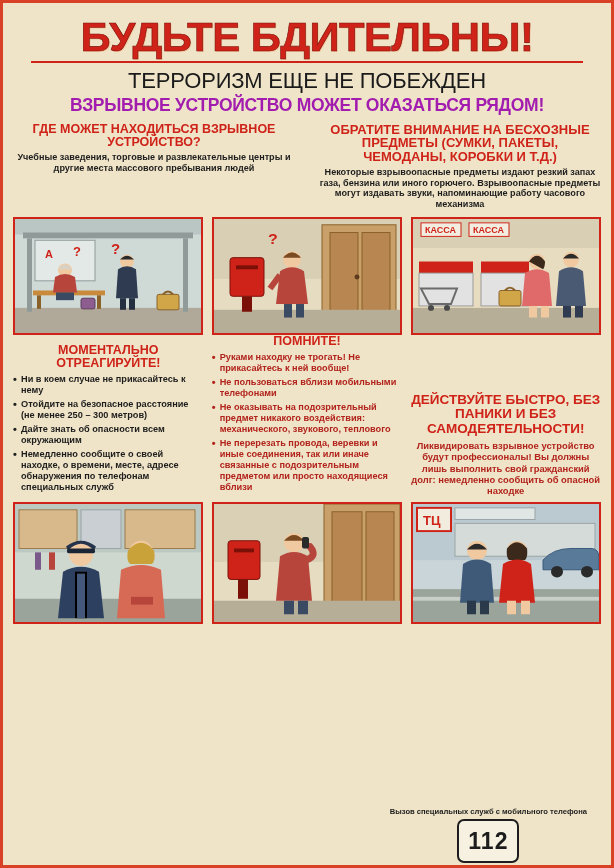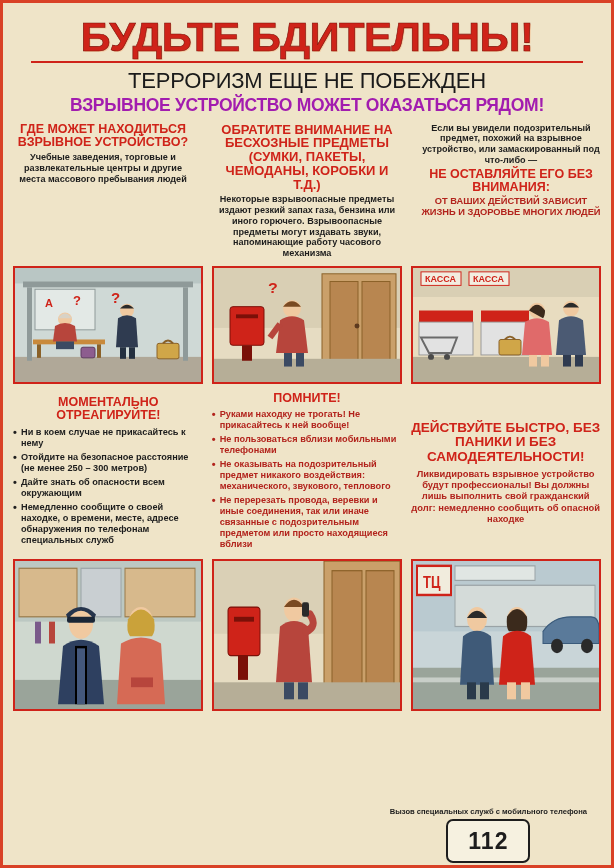--- a/index.html
+++ b/index.html
@@ -96,27 +96,26 @@
   }
   .pic {
     flex: 1 1 0;
     height: 118px;
     border: 2.5px solid #cf2319;
     background: #cfd8d8;
     position: relative;
     overflow: hidden;
   }
   .pic-row.two { margin-top: 6px; }
-  .pic.tall { height: 152px; text-align: center; }
+  .pic.tall { height: 122px; text-align: center; }
   
   .band {
     display: flex;
     gap: 8px;
-    margin-top: 8px;
-    align-items: center;
+    align-items: flex-end;
   }
   .list {
     font-size: 9.2px;
     color: #1d1d1d;
     font-weight: bold;
     line-height: 1.2;
     margin: 4px 0 0 0;
     padding: 0;
     list-style: none;
   }
@@ -144,21 +143,21 @@
   }
   .caption {
     text-align: left;
     font-size: 7.6px;
     font-weight: bold;
     color: #1d1d1d;
     line-height: 1.15;
     margin-top: 12px;
   }
   .phone-box {
-    width: 84px;
+    width: 62px;
     height: 44px;
     margin: 2px auto 0 auto;
     border: 2px solid #1d1d1d;
     border-radius: 7px;
     background: #f6f1e0;
     display: flex;
     align-items: center;
     justify-content: center;
     font-size: 23px;
     font-weight: bold;
@@ -179,25 +178,20 @@
   <div class="title-sub2">ВЗРЫВНОЕ УСТРОЙСТВО МОЖЕТ ОКАЗАТЬСЯ РЯДОМ!</div>
 
   <div class="cols">
     <div class="col col-1">
       <div class="hdr-red s1">ГДЕ МОЖЕТ НАХОДИТЬСЯ ВЗРЫВНОЕ УСТРОЙСТВО?</div>
       <div class="body-dark" style="margin-top:3px;">Учебные заведения, торговые и развлекательные центры и другие места массового пребывания людей</div>
     </div>
     <div class="col col-2">
       <div class="hdr-red s2">ОБРАТИТЕ ВНИМАНИЕ НА БЕСХОЗНЫЕ ПРЕДМЕТЫ (СУМКИ, ПАКЕТЫ, ЧЕМОДАНЫ, КОРОБКИ И Т.Д.)</div>
       <div class="body-dark" style="margin-top:3px;">Некоторые взрывоопасные предметы издают резкий запах газа, бензина или иного горючего. Взрывоопасные предметы могут издавать звуки, напоминающие работу часового механизма</div>
-    </div>
-    <div class="col col-3">
-      <div class="body-dark">Если вы увидели подозрительный предмет, похожий на взрывное устройство, или замаскированный под что-либо —</div>
-      <div class="hdr-red s1" style="margin-top:2px;">НЕ ОСТАВЛЯЙТЕ ЕГО БЕЗ ВНИМАНИЯ:</div>
-      <div class="body-red" style="margin-top:2px;">ОТ ВАШИХ ДЕЙСТВИЙ ЗАВИСИТ ЖИЗНЬ И ЗДОРОВЬЕ МНОГИХ ЛЮДЕЙ</div>
     </div>
   </div>
 
   <div class="pic-row">
 
     <div class="pic">
       <svg width="100%" height="100%" viewBox="0 0 186 118" preserveAspectRatio="none">
         <rect x="0" y="0" width="186" height="118" fill="#cfd9d6"></rect>
         <rect x="0" y="0" width="186" height="16" fill="#b9c6c4"></rect>
         <rect x="0" y="92" width="186" height="26" fill="#b0a898"></rect>

